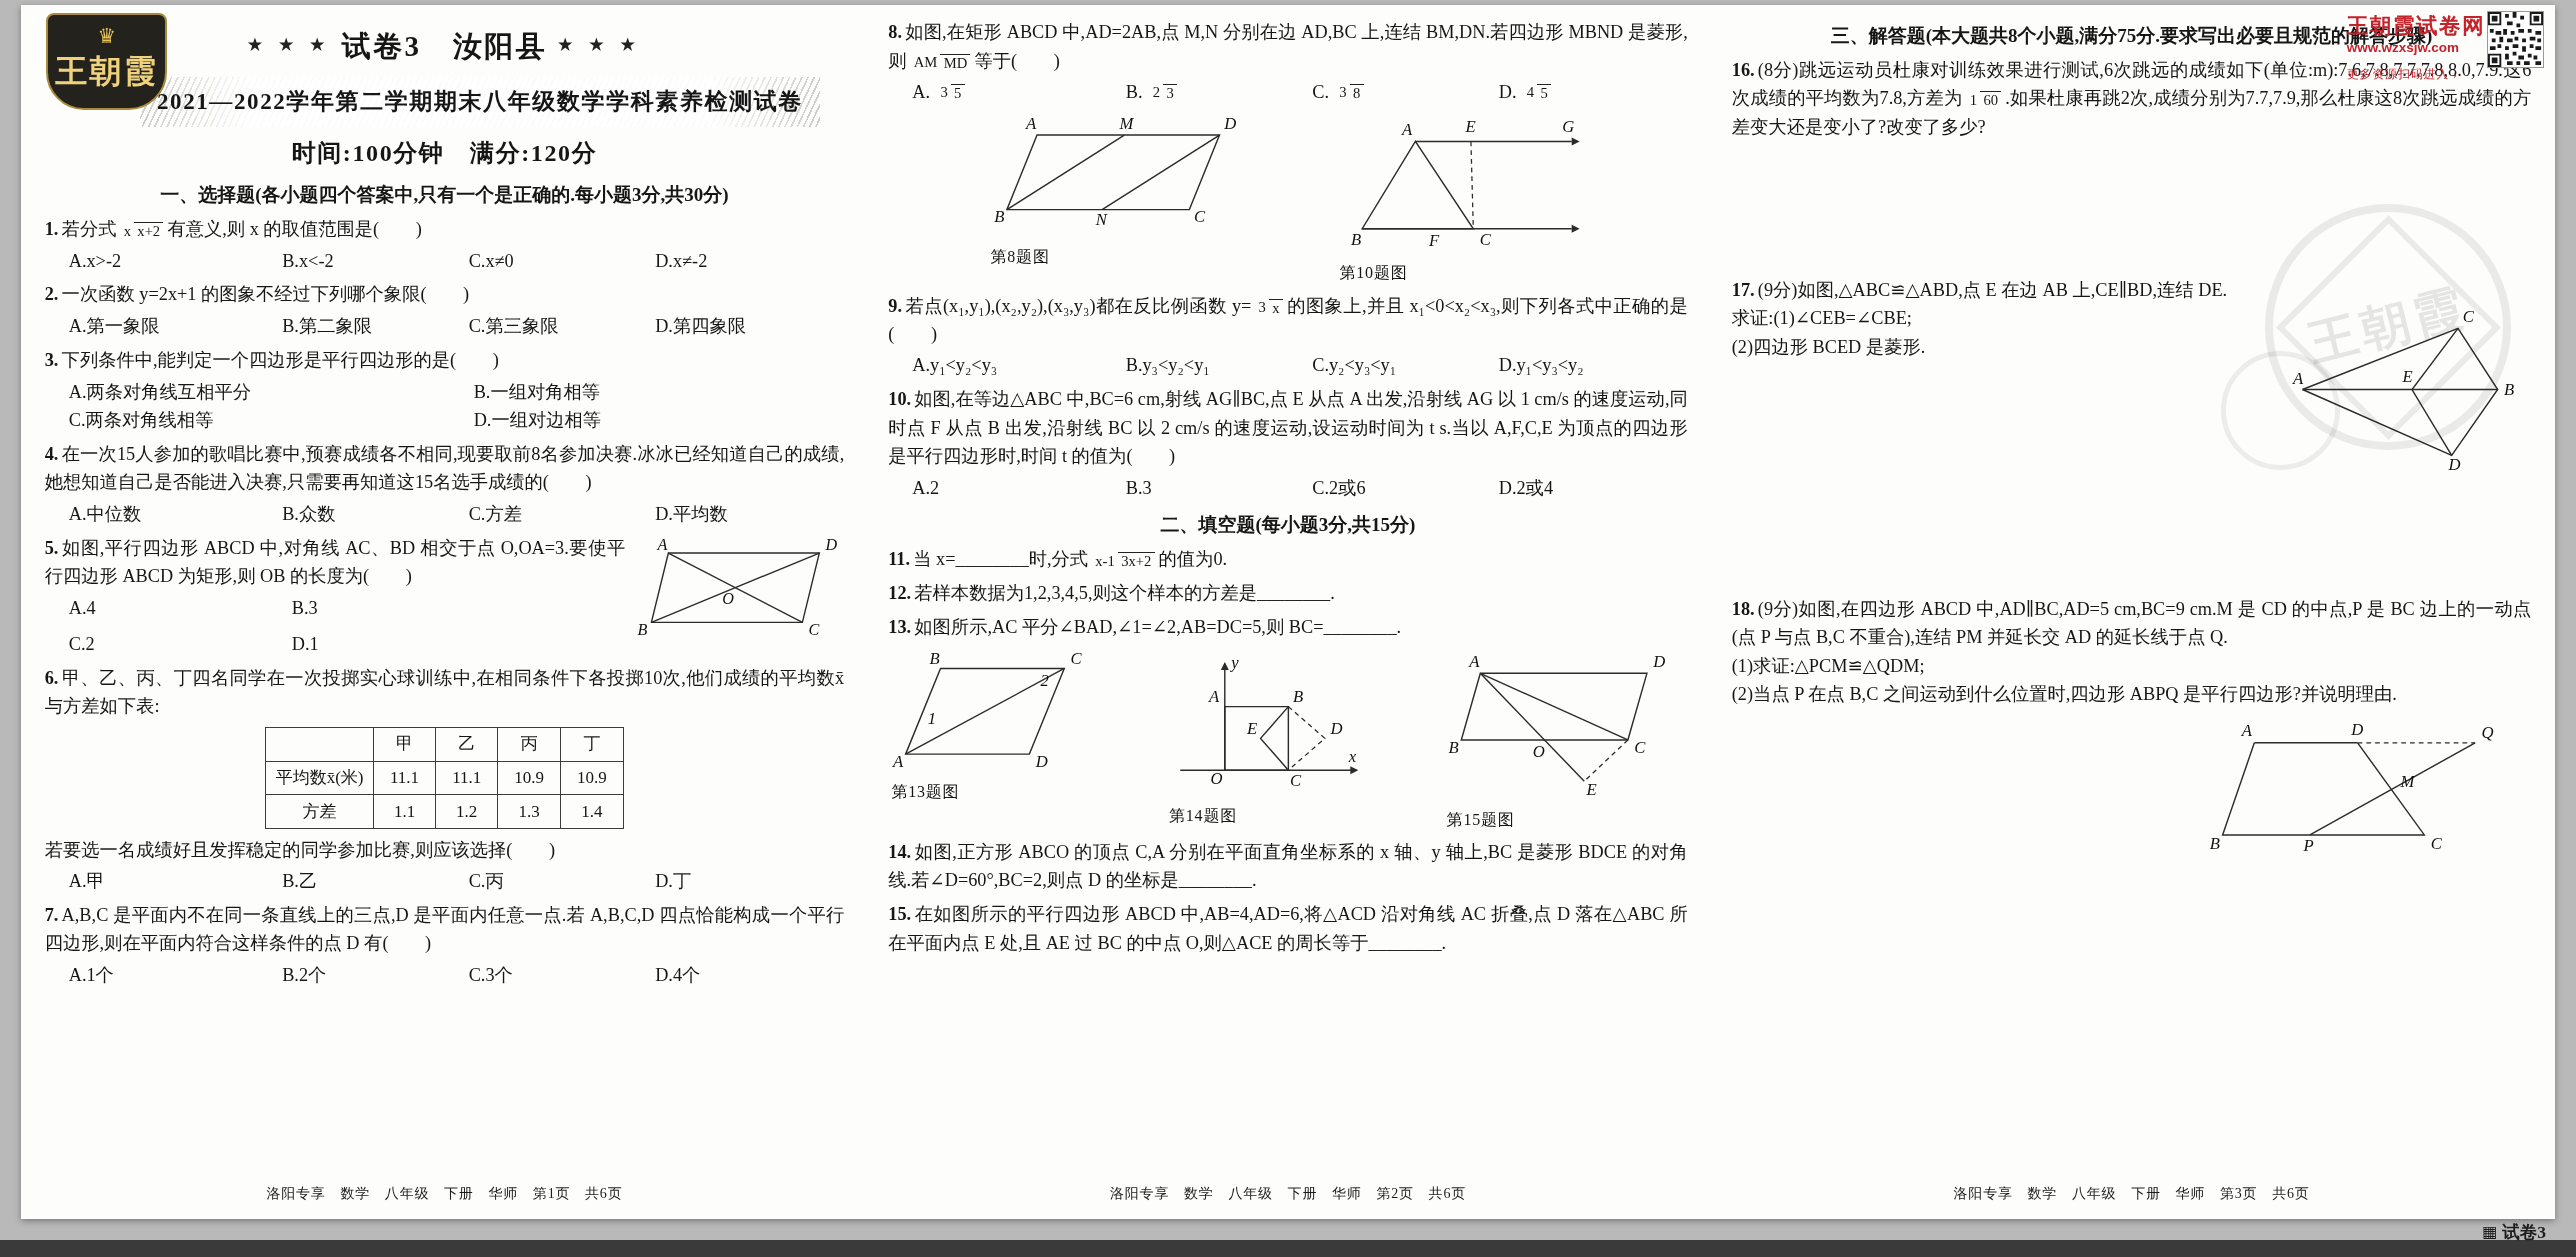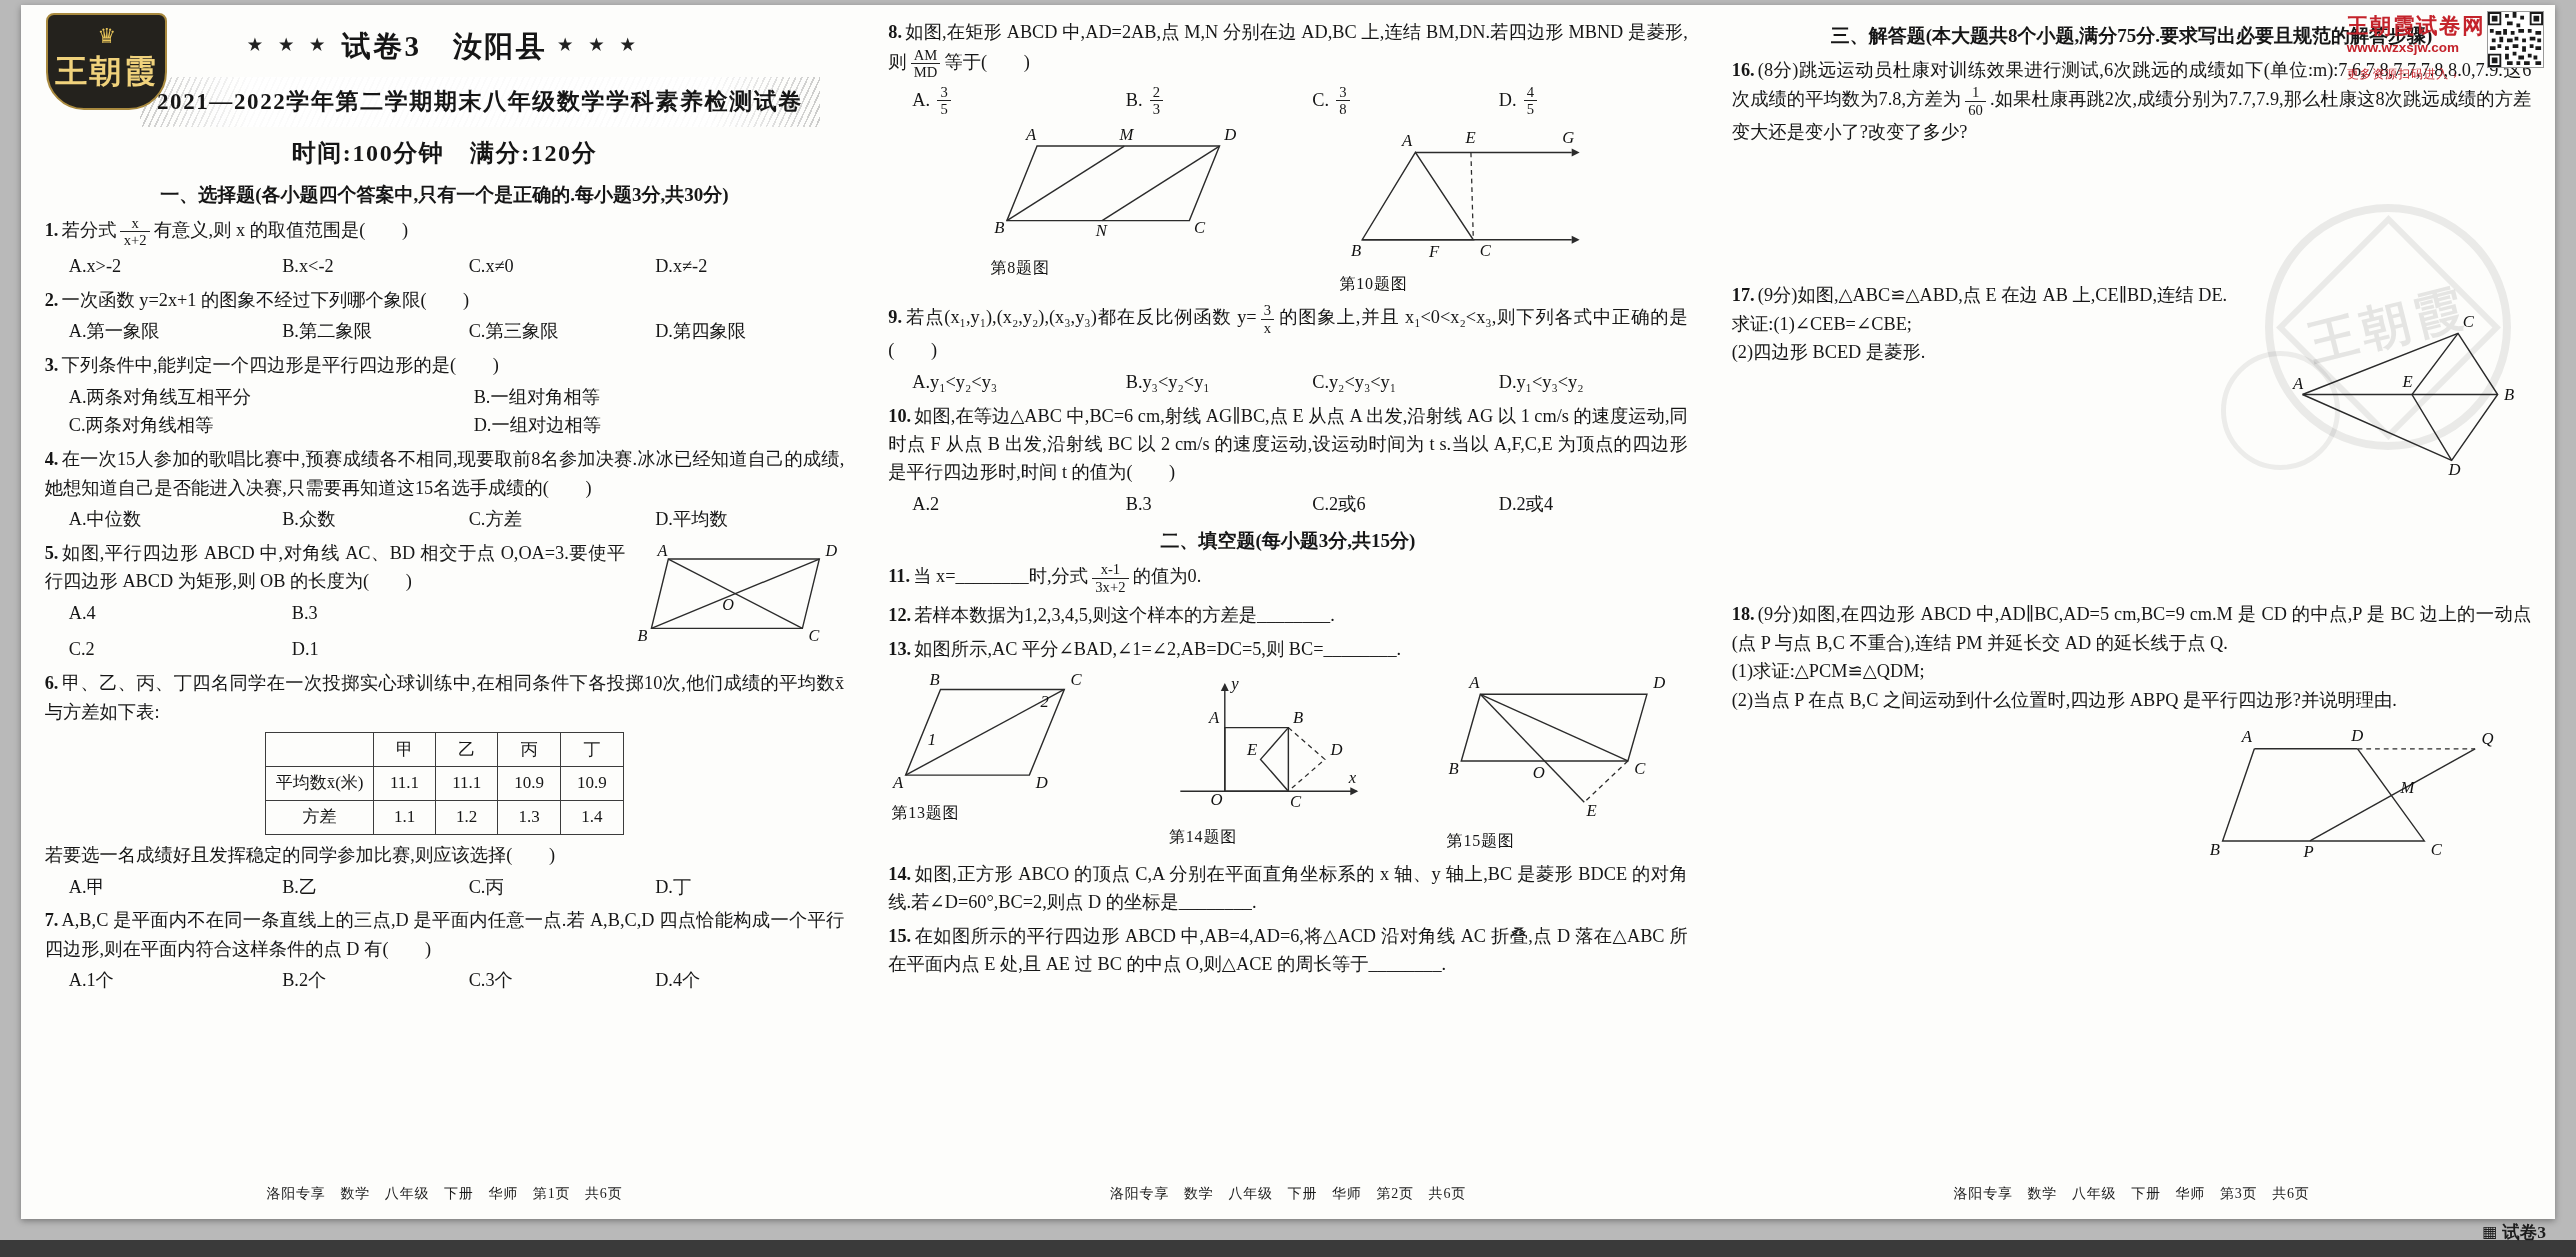--- a/index.html
+++ b/index.html
@@ -38,21 +38,21 @@
 .sec-title{font-weight:bold;font-size:19px;margin:8px 0 4.8px;text-align:center}
 .q{margin:5.6px 0}
 .q::after{content:"";display:block;clear:both}
 .st{margin:0}
 .qno{font-weight:bold;margin-right:3.2px}
 .opts{display:grid;padding-left:24px;margin-top:3.2px;column-gap:6.4px}
 .c4{grid-template-columns:1.15fr 1fr 1fr 1.05fr}
 .c2{grid-template-columns:1.3fr 1fr;width:92%}
 .c2q5{grid-template-columns:1fr 1fr;width:58%;row-gap:8px}
 
-.fr{display:inline-flex;flex-direction:column;align-items:center;vertical-align:middle;line-height:1.12;font-size:.8em;margin:0 4px;}
+.fr{display:inline-flex;flex-direction:row;align-items:center;vertical-align:middle;line-height:1.12;font-size:.8em;margin:0 4px;}
 .fr .nn{padding:0 3.2px}
 .fr .dd{border-top:1.3px solid #222;padding:0 3.2px}
 .optfr{display:inline-flex;align-items:center;gap:3.2px}
 
 .q6t{border-collapse:collapse;margin:6.4px auto;font-size:17px;text-align:center}
 .q6t td,.q6t th{border:1.1px solid #3c3c3c;padding:3.2px 16px;font-weight:normal}
 .q6t td:first-child{padding:3.2px 9.5px}
 
 .figR{float:right;margin:1.6px 0 3.2px 11px}
 .figrow{display:flex;justify-content:center;gap:103px;margin:9.5px 0 3.2px;clear:both}

